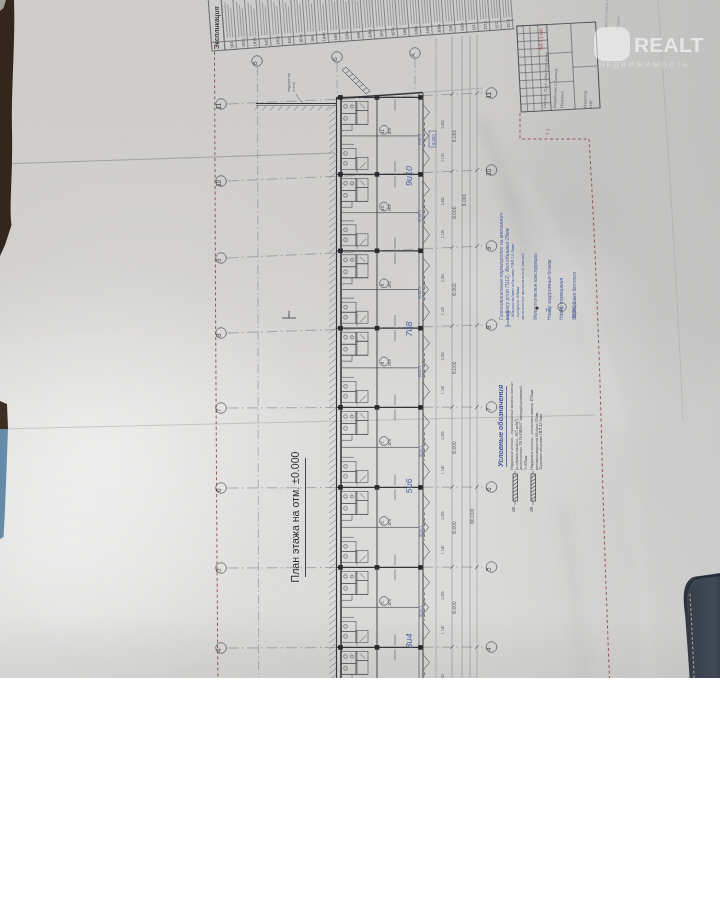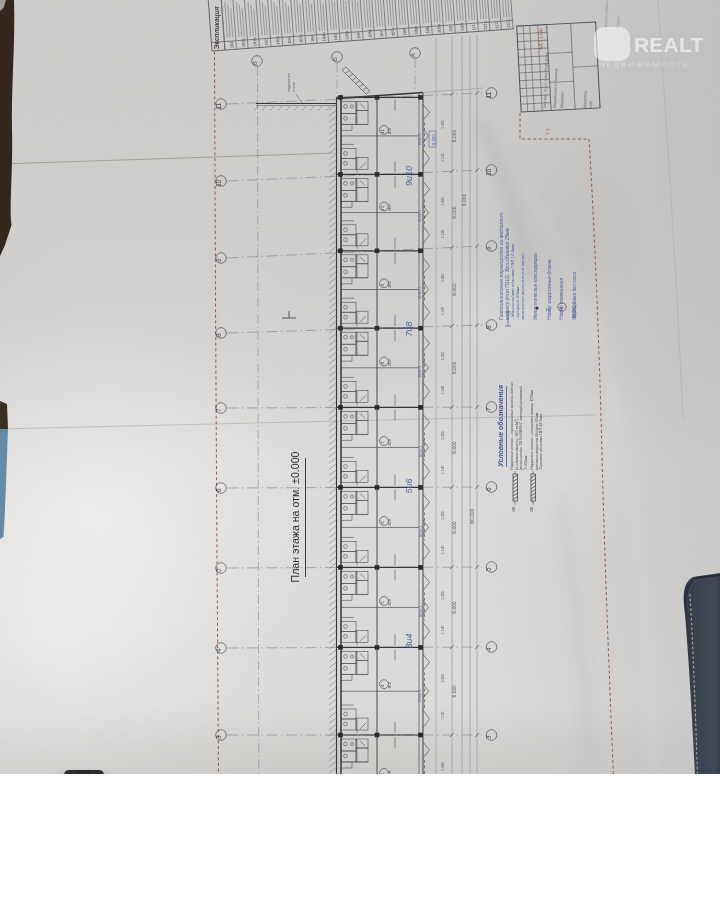--- a/index.html
+++ b/index.html
@@ -1,14 +1,14 @@
 <!DOCTYPE html>
 <html><head><meta charset="utf-8"><style>
 html,body{margin:0;padding:0;}
-#page{position:relative;width:720px;height:774px;overflow:hidden;
+#page{position:relative;width:720px;height:678px;overflow:hidden;
 background:#d5d4d2;font-family:"Liberation Sans",sans-serif;}
 #tone1{position:absolute;inset:0;
 background:
  linear-gradient(180deg, rgba(95,95,91,0.055) 0%, rgba(95,95,91,0.045) 20%, rgba(95,95,91,0.028) 38%, rgba(95,95,91,0) 48%),
  linear-gradient(180deg, rgba(255,255,255,0) 48%, rgba(248,248,246,0.22) 60%, rgba(246,246,244,0.25) 100%);}
 #tone2{position:absolute;inset:0;
 background:
  linear-gradient(90deg, rgba(255,255,255,0) 64%, rgba(110,110,114,0.04) 78%, rgba(110,110,114,0.09) 92%, rgba(110,110,114,0.12) 100%),
  radial-gradient(ellipse 280px 460px at 86% 30%, rgba(120,120,122,0.05), rgba(120,120,122,0) 72%),
  radial-gradient(ellipse 120px 200px at 78% 34%, rgba(118,118,122,0.10), rgba(118,118,122,0) 75%),

